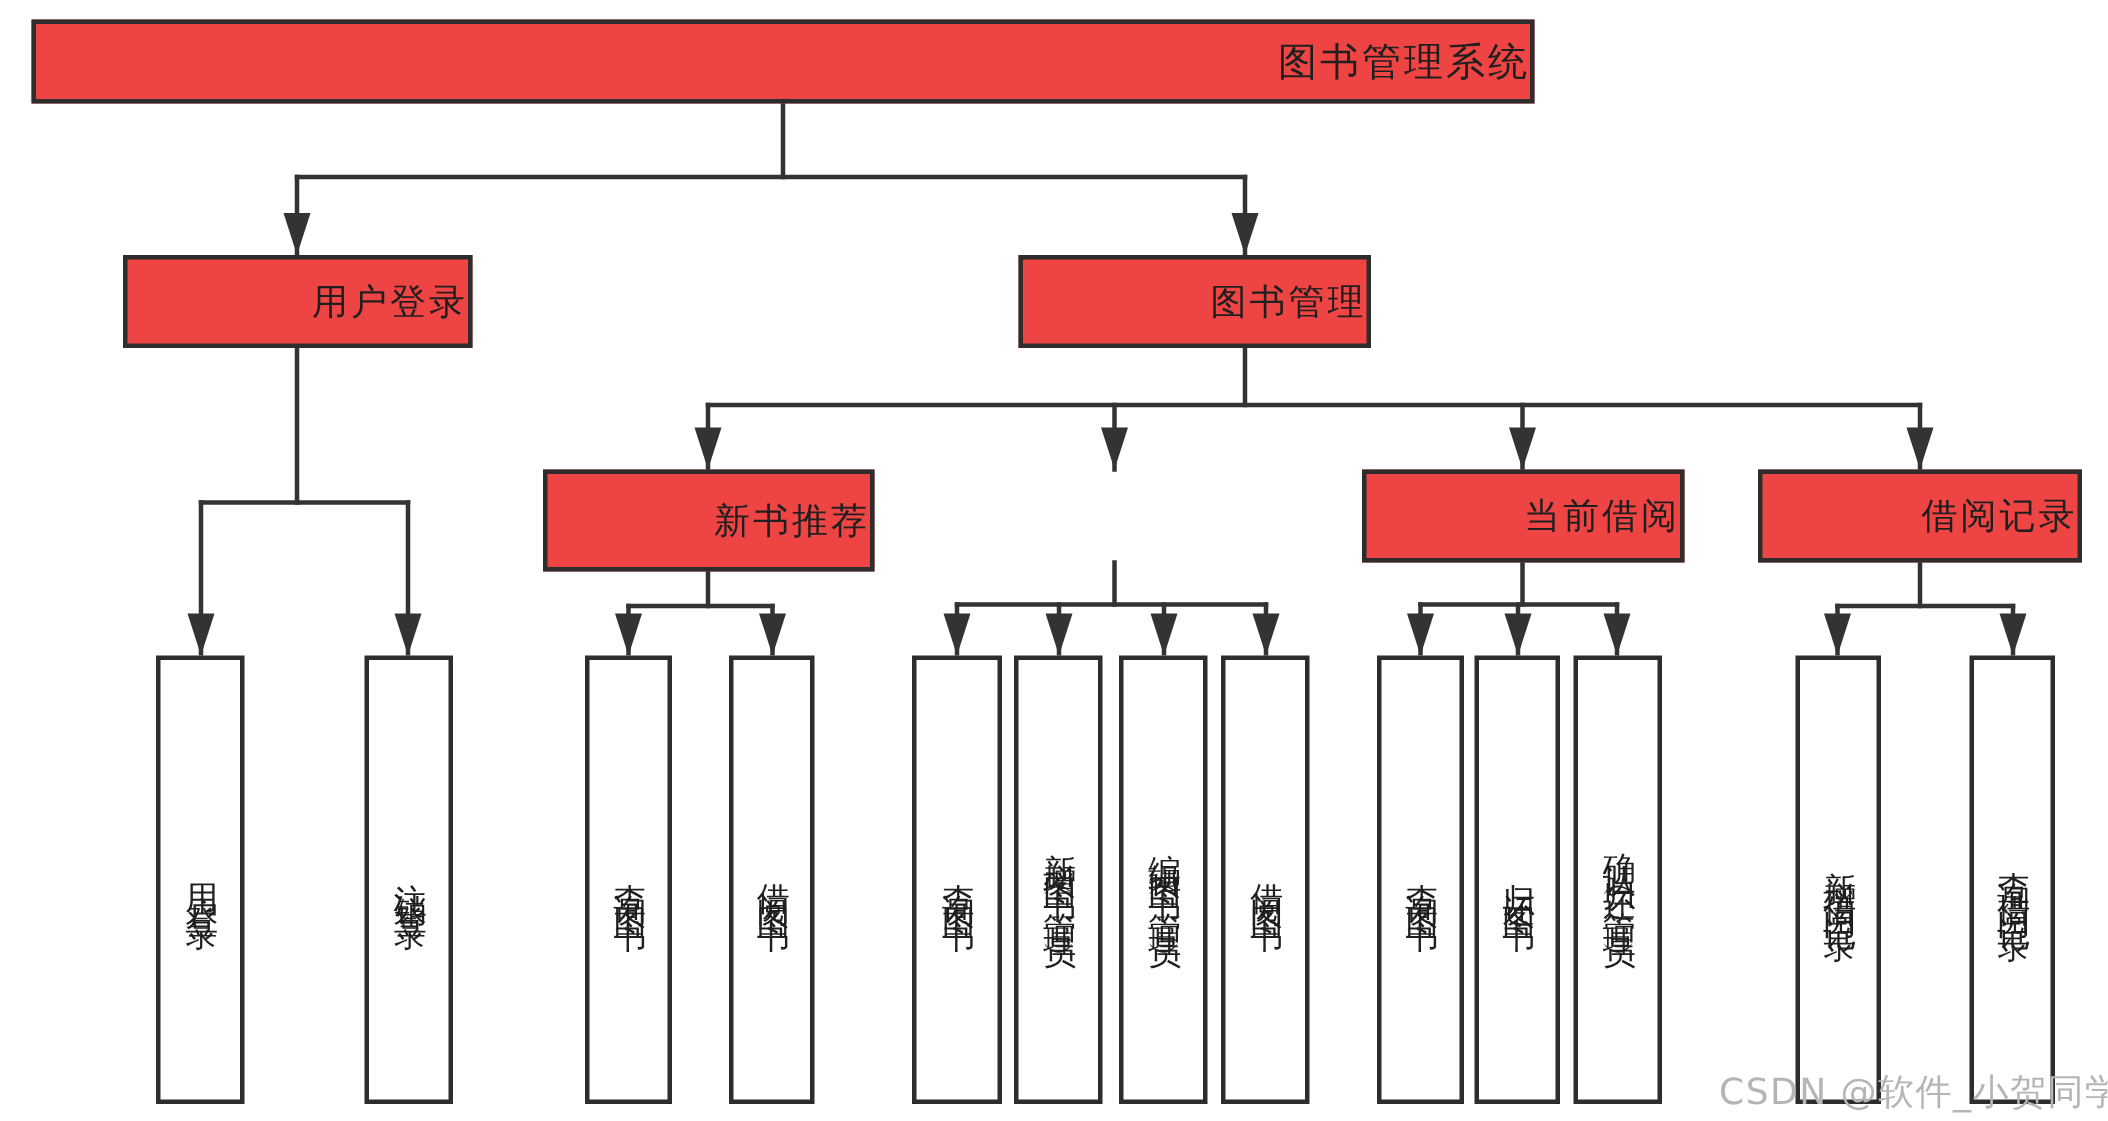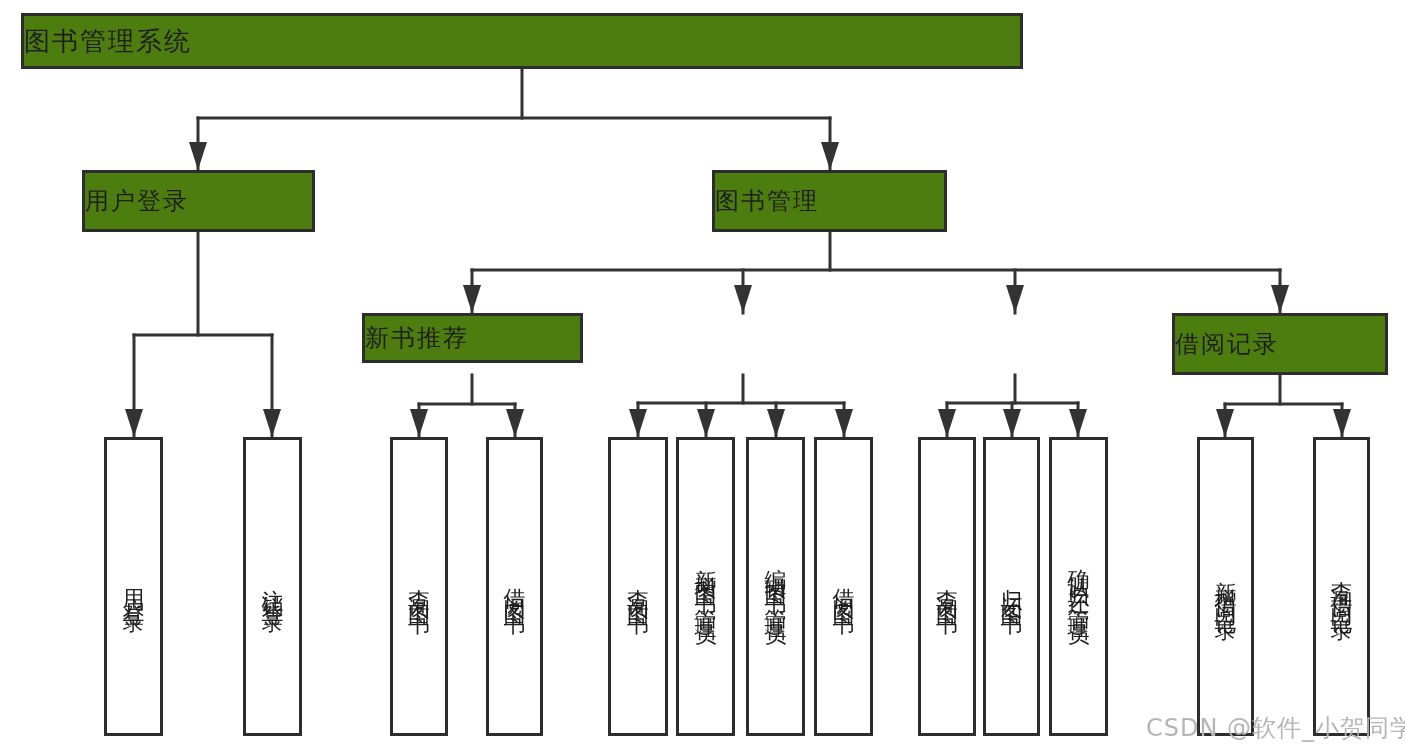--- a/index.html
+++ b/index.html
@@ -14,24 +14,24 @@
   #connectors {
     position: absolute;
     left: 0; top: 0;
     width: 1405px; height: 747px;
     pointer-events: none;
   }
   .hbox {
     position: absolute;
     box-sizing: border-box;
     border: 3px solid #2d2d2d;
-    background: #4d7c0f;
+    background: #ef4444;
     display: flex;
     align-items: center;
-    justify-content: flex-start;
+    justify-content: flex-end;
     color: #1f1f1f;
     letter-spacing: 2px;
     z-index: 2;
   }
   .hbox.root { font-size: 26px; }
   .hbox.mid  { font-size: 24px; }
   .vbox {
     position: absolute;
     box-sizing: border-box;
     top: 437px;
@@ -123,26 +123,29 @@
       <polygon points="1333,409 1351,409 1342,437" fill="#333333"></polygon>
     </svg>
 
   <div class="hbox root" style="left:21px; top:13px; width:1002px; height:56px;">
     <span>图书管理系统</span>
   </div>
 
   <div class="hbox mid" style="left:82px; top:170px; width:233px; height:62px;">
     <span>用户登录</span>
   </div>
-  <div class="hbox mid" style="left:712px; top:170px; width:235px; height:62px;">
+  <div class="hbox mid" style="left:679px; top:170px; width:235px; height:62px;">
     <span>图书管理</span>
   </div>
 
-  <div class="hbox mid" style="left:362px; top:313px; width:221px; height:50px;">
+  <div class="hbox mid" style="left:362px; top:313px; width:221px; height:68px;">
     <span>新书推荐</span>
+  </div>
+  <div class="hbox mid" style="left:908px; top:313px; width:215px; height:62px;">
+    <span>当前借阅</span>
   </div>
   <div class="hbox mid" style="left:1172px; top:313px; width:216px; height:62px;">
     <span>借阅记录</span>
   </div>
 
   <div class="vbox" style="left:104px; width:59px;">
     <span class="vtext">用户登录</span>
   </div>
   <div class="vbox" style="left:243px; width:59px;">
     <span class="vtext">注销登录</span>

